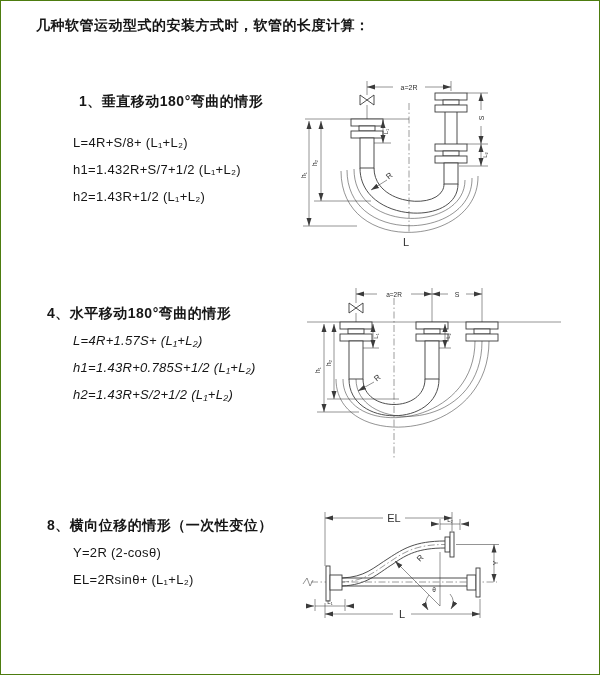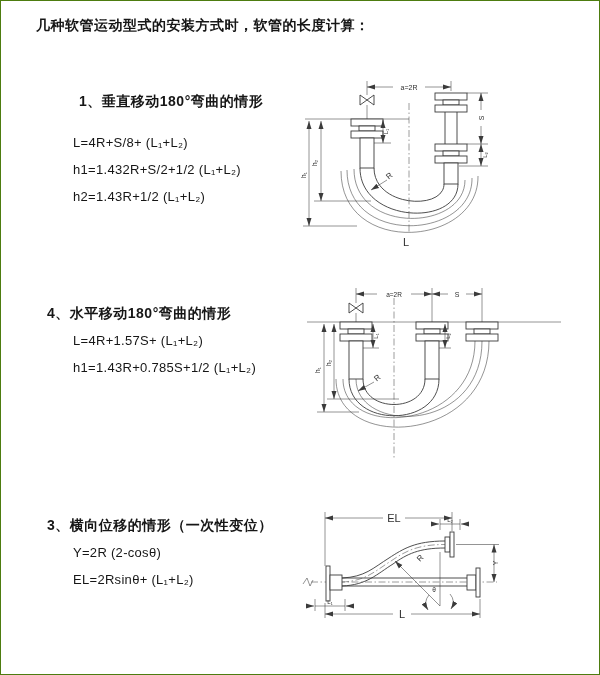--- a/index.html
+++ b/index.html
@@ -6,51 +6,52 @@
   .page{
     position:relative;width:598px;height:673px;margin:0;
     background:#ffffff;border:1px solid #4d7c0f;overflow:hidden;
     font-family:"Liberation Sans","DejaVu Sans",sans-serif;color:#161616;
   }
   .doc-title{position:absolute;left:35px;top:16px;font-size:14px;font-weight:700;letter-spacing:0.5px;}
   .sec-heading{position:absolute;font-size:14px;font-weight:700;letter-spacing:0.5px;}
   .formulas{position:absolute;font-size:13px;font-weight:400;letter-spacing:0.3px;}
   .formulas div{line-height:27px;white-space:pre;}
   #h1{left:46px;top:92px;margin-left:32px;} #f1{left:72px;top:128px;}
-  #h2{left:46px;top:304px;} #f2{left:72px;top:326px;}
+  #h2{left:46px;top:304px;} #f2{left:72px;top:326px;font-style:italic;}
   #h3{left:46px;top:516px;} #f3{left:72px;top:538px;}
   .dg{position:absolute;}
   #d1{left:298px;top:76px;} #d2{left:298px;top:281px;} #d3{left:296px;top:503px;}
   svg text{fill:#2e2e2e;font-family:"Liberation Sans","DejaVu Sans",sans-serif;}
   .tube{stroke:#3b3b3b;stroke-width:0.9;fill:none;}
   .thin{stroke:#3b3b3b;stroke-width:0.55;fill:none;}
   .cl{stroke:#4a4a4a;stroke-width:0.55;fill:none;stroke-dasharray:7 2.5 1.5 2.5;}
   .fl{stroke:#3b3b3b;stroke-width:0.9;fill:#ffffff;}
 </style>
 </head>
 <body>
 
 <div class="page">
 
   <div class="doc-title">几种软管运动型式的安装方式时，软管的长度计算：</div>
 
   <div class="sec-heading" id="h1">1、垂直移动180°弯曲的情形</div>
   <div class="formulas" id="f1">
     <div>L=4R+S/8+ (L₁+L₂)</div>
-    <div>h1=1.432R+S/2+1/2 (L₁+L₂)</div>
+    <div>h1=1.432R+S/7+1/2 (L₁+L₂)</div>
     <div>h2=1.43R+1/2 (L₁+L₂)</div>
   </div>
 
   <div class="sec-heading" id="h2">4、水平移动180°弯曲的情形</div>
   <div class="formulas" id="f2">
     <div>L=4R+1.57S+ (L₁+L₂)</div>
     <div>h1=1.43R+0.785S+1/2 (L₁+L₂)</div>
+    <div>h2=1.43R+S/2+1/2 (L₁+L₂)</div>
   </div>
 
-  <div class="sec-heading" id="h3">3、横向位移的情形（一次性变位）</div>
+  <div class="sec-heading" id="h3">8、横向位移的情形（一次性变位）</div>
   <div class="formulas" id="f3">
     <div>Y=2R (2-cosθ)</div>
     <div>EL=2Rsinθ+ (L₁+L₂)</div>
   </div>
 
   <svg class="dg" id="d1" width="292" height="186" viewBox="0 0 292 186">
     <defs>
       <pattern id="b1" width="4" height="4" patternUnits="userSpaceOnUse">
         <path d="M0,4L4,0M0,0L4,4" stroke="#7a7a7a" stroke-width="0.5"></path>
       </pattern>

